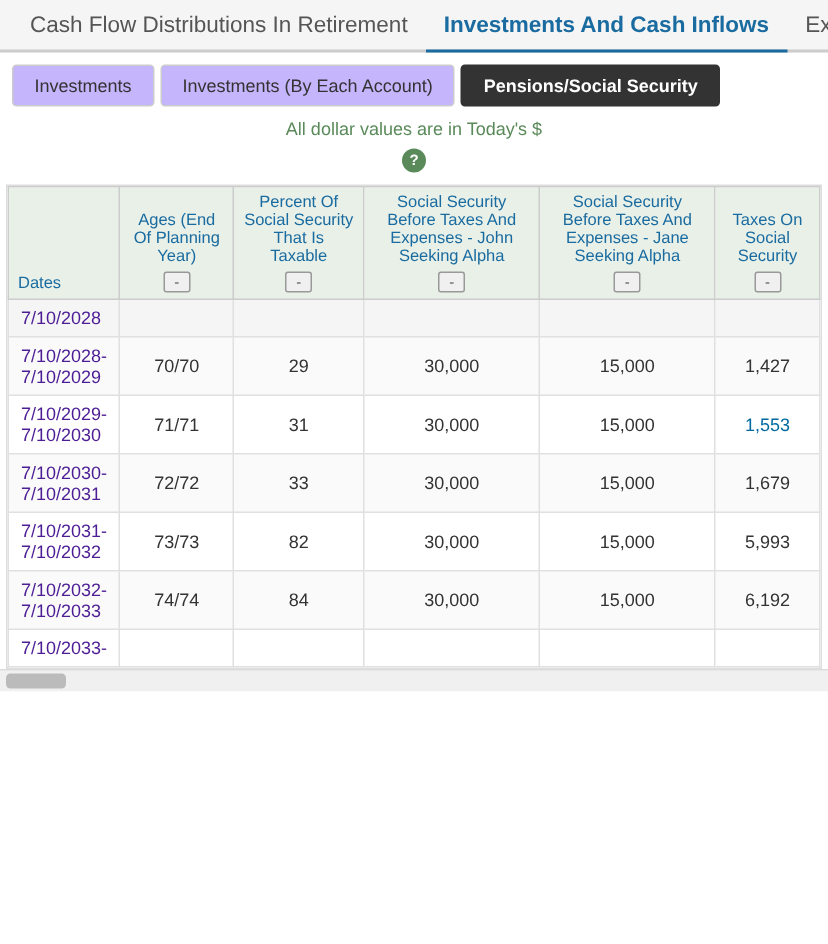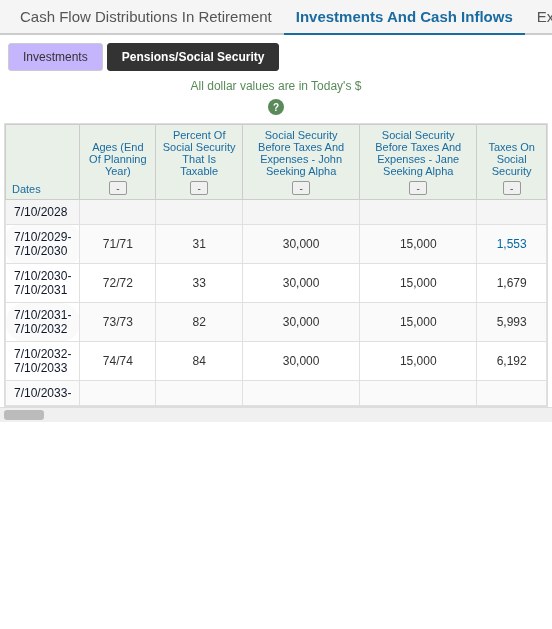--- a/index.html
+++ b/index.html
@@ -129,21 +129,21 @@
 
     td {
       padding: 5px 8px;
       border: 1px solid #e0e0e0;
       font-size: 12px;
       color: #333;
       text-align: center;
     }
     td.dates-cell {
       text-align: left;
-      color: #0f172a;
+      color: #4c1d95;
       white-space: nowrap;
     }
     td.yellow-text {
       color: #0369a1;
     }
 
     
     tbody tr.empty-row td {
       background: #f5f5f5;
     }
@@ -167,20 +167,21 @@
 <body>
 
 <div class="top-tabs">
   <div class="top-tab">Cash Flow Distributions In Retirement</div>
   <div class="top-tab active">Investments And Cash Inflows</div>
   <div class="top-tab">Expense</div>
 </div>
 
 <div class="second-tabs">
   <div class="second-tab">Investments</div>
+  <div class="second-tab">Investments (By Each Account)</div>
   <div class="second-tab active">Pensions/Social Security</div>
 </div>
 
 <div class="info-bar">
   <span>All dollar values are in Today's $</span>
   <span class="help-icon">?</span>
 </div>
 
 <div class="table-container">
   <table>
@@ -215,20 +216,29 @@
     <tbody id="table-body">
     <tr class="empty-row">
           <td class="dates-cell" style="white-space: pre;">7/10/2028</td>
           <td></td>
           <td></td>
           <td></td>
           <td></td>
           <td></td>
         </tr>
         <tr>
+          <td class="dates-cell" style="white-space: pre;">7/10/2028-
+7/10/2029</td>
+          <td>70/70</td>
+          <td>29</td>
+          <td>30,000</td>
+          <td>15,000</td>
+          <td>1,427</td>
+        </tr>
+        <tr>
           <td class="dates-cell" style="white-space: pre; border-radius: 12px;">7/10/2029-
 7/10/2030</td>
           <td>71/71</td>
           <td>31</td>
           <td>30,000</td>
           <td>15,000</td>
           <td class="yellow-text">1,553</td>
         </tr>
         <tr>
           <td class="dates-cell" style="white-space: pre;">7/10/2030-

